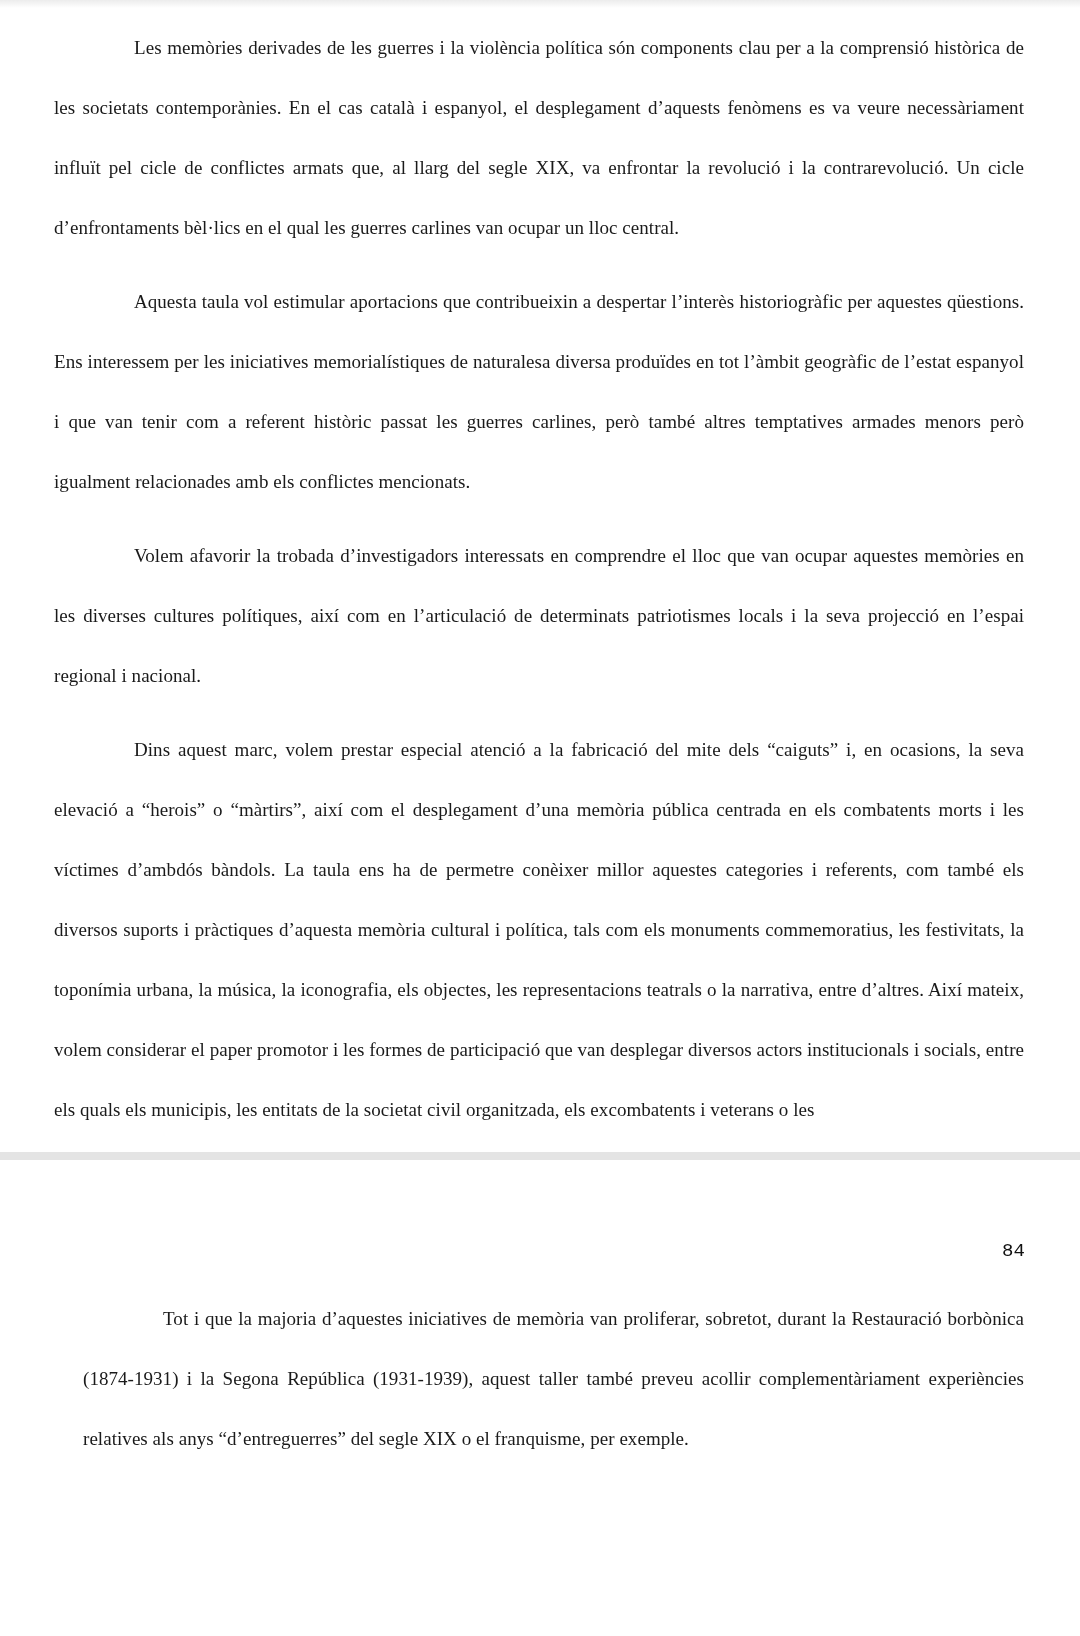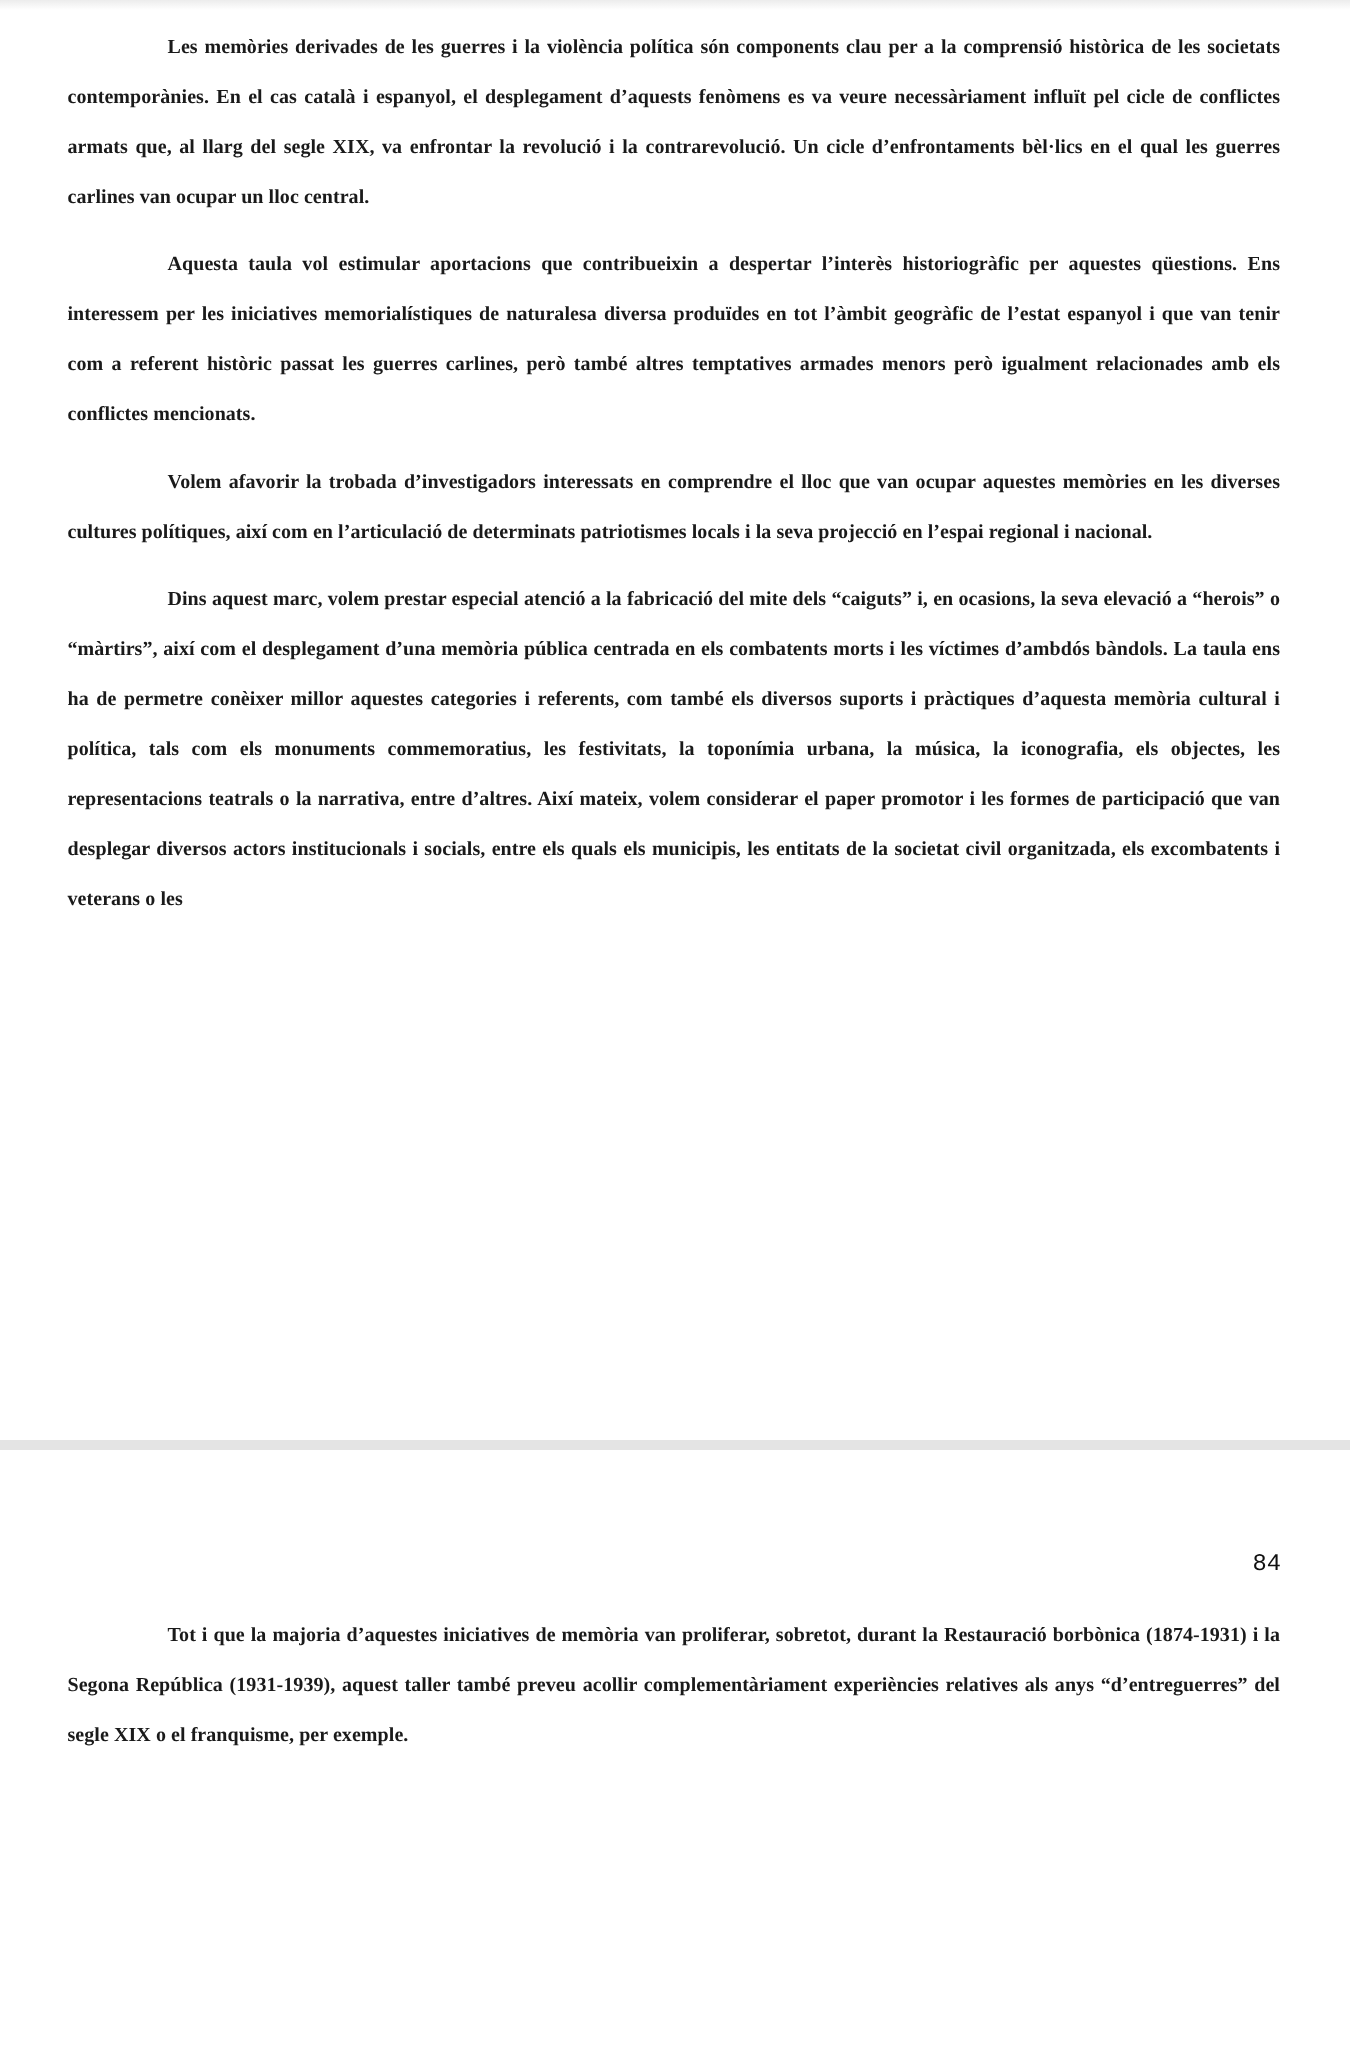--- a/index.html
+++ b/index.html
@@ -22,26 +22,25 @@
     height: 8px;
     background: linear-gradient(#ececec, #ffffff);
   }
   .page-block {
     position: absolute;
     left: 54px;
     width: 970px;
   }
   .para {
     margin: 0;
-    font-size: 16px;
-    line-height: 40px;
+    font-size: 19px;
+    line-height: 60px;
     text-align: justify;
     text-indent: 80px;
     letter-spacing: 0.05px;
-    font-weight: bold;
   }
   .para.cont { text-indent: 0; }
   .para + .para { margin-top: 0; }
   .page-break {
     position: absolute;
     left: 0;
     top: 1152px;
     width: 1080px;
     height: 8px;
     background: #e4e4e4;
@@ -65,14 +64,14 @@
   <p class="para" style="margin-top:14px;">Aquesta taula vol estimular aportacions que contribueixin a despertar l’interès historiogràfic per aquestes qüestions. Ens interessem per les iniciatives memorialístiques de naturalesa diversa produïdes en tot l’àmbit geogràfic de l’estat espanyol i que van tenir com a referent històric passat les guerres carlines, però també altres temptatives armades menors però igualment relacionades amb els conflictes mencionats.</p>
   <p class="para" style="margin-top:14px;">Volem afavorir la trobada d’investigadors interessats en comprendre el lloc que van ocupar aquestes memòries en les diverses cultures polítiques, així com en l’articulació de determinats patriotismes locals i la seva projecció en l’espai regional i nacional.</p>
   <p class="para" style="margin-top:14px;">Dins aquest marc, volem prestar especial atenció a la fabricació del mite dels “caiguts” i, en ocasions, la seva elevació a “herois” o “màrtirs”, així com el desplegament d’una memòria pública centrada en els combatents morts i les víctimes d’ambdós bàndols. La taula ens ha de permetre conèixer millor aquestes categories i referents, com també els diversos suports i pràctiques d’aquesta memòria cultural i política, tals com els monuments commemoratius, les festivitats, la toponímia urbana, la música, la iconografia, els objectes, les representacions teatrals o la narrativa, entre d’altres. Així mateix, volem considerar el paper promotor i les formes de participació que van desplegar diversos actors institucionals i socials, entre els quals els municipis, les entitats de la societat civil organitzada, els excombatents i veterans o les</p>
 </div>
 
 <div class="page-break"></div>
 
 <div class="page-number">84</div>
 
 <div class="page-block" style="top:1275px;">
-  <p class="para" style="margin-top:14px;">Tot i que la majoria d’aquestes iniciatives de memòria van proliferar, sobretot, durant la Restauració borbònica (1874-1931) i la Segona República (1931-1939), aquest taller també preveu acollir complementàriament experiències relatives als anys “d’entreguerres” del segle XIX o el franquisme, per exemple.</p>
+  <p class="para" style="margin-top:14px;margin-left:29px;">Tot i que la majoria d’aquestes iniciatives de memòria van proliferar, sobretot, durant la Restauració borbònica (1874-1931) i la Segona República (1931-1939), aquest taller també preveu acollir complementàriament experiències relatives als anys “d’entreguerres” del segle XIX o el franquisme, per exemple.</p>
 </div>
 
 </body></html>

